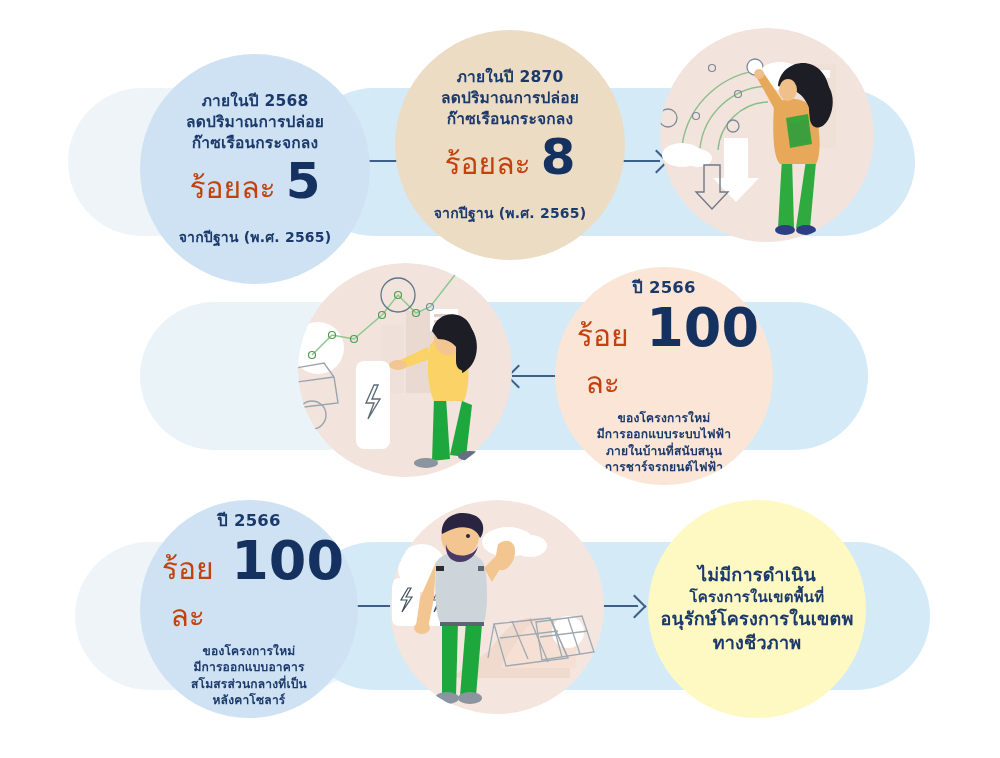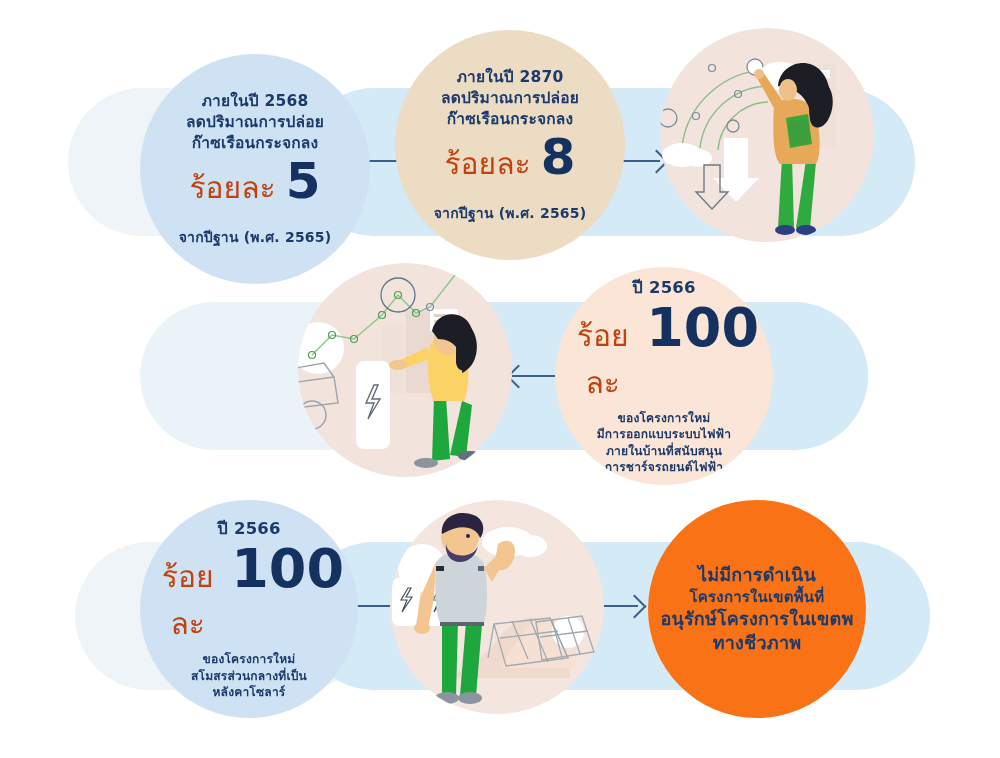--- a/index.html
+++ b/index.html
@@ -72,21 +72,21 @@
     flex-direction: column;
     align-items: center;
     justify-content: center;
     text-align: center;
     box-sizing: border-box;
     overflow: hidden;
   }
   .circle-blue  { background: #cfe2f3; }
   .circle-beige { background: #ecdcc4; }
   .circle-peach { background: #fbe5d6; }
-  .circle-cream { background: #f97316; }
+  .circle-cream { background: #fef9c3; }
 
   .txt {
     color: #1b3a6b;
     line-height: 1.34;
     font-weight: 600;
     letter-spacing: .2px;
   }
   .t-small   { font-size: 15.5px; }
   .t-mid     { font-size: 16.5px; }
   .t-lead    { font-size: 12px; }
@@ -269,20 +269,21 @@
     <div class="txt t-lead">การชาร์จรถยนต์ไฟฟ้า</div>
   </div>
 
   <div class="circle circle-blue" style="left:140px; top:500px; width:218px; height:218px; padding:0 14px;">
     <div class="txt t-mid">ปี 2566</div>
     <div class="big-row">
       <span class="big-word">ร้อยละ</span>
       <span class="big-num">100</span>
     </div>
     <div class="txt t-lead">ของโครงการใหม่</div>
+    <div class="txt t-lead">มีการออกแบบอาคาร</div>
     <div class="txt t-lead">สโมสรส่วนกลางที่เป็น</div>
     <div class="txt t-lead">หลังคาโซลาร์</div>
   </div>
 
   <div class="illus" style="left:390px; top:500px; width:215px; height:215px;">
     <svg width="215" height="215" viewBox="0 0 215 215">
       <circle cx="107" cy="107" r="107" fill="#f4e6de"></circle>
       <path d="M0 120 A107 107 0 0 0 214 120 L214 215 L0 215 Z" fill="#f9ece3"></path>
       <path d="M100 150 C130 104 158 110 180 148 L180 178 L60 178 Z" fill="#f0d9cd"></path>
       <path d="M130 136 C148 110 170 114 186 142 L186 168 L110 168 Z" fill="#f6e0d4"></path>

